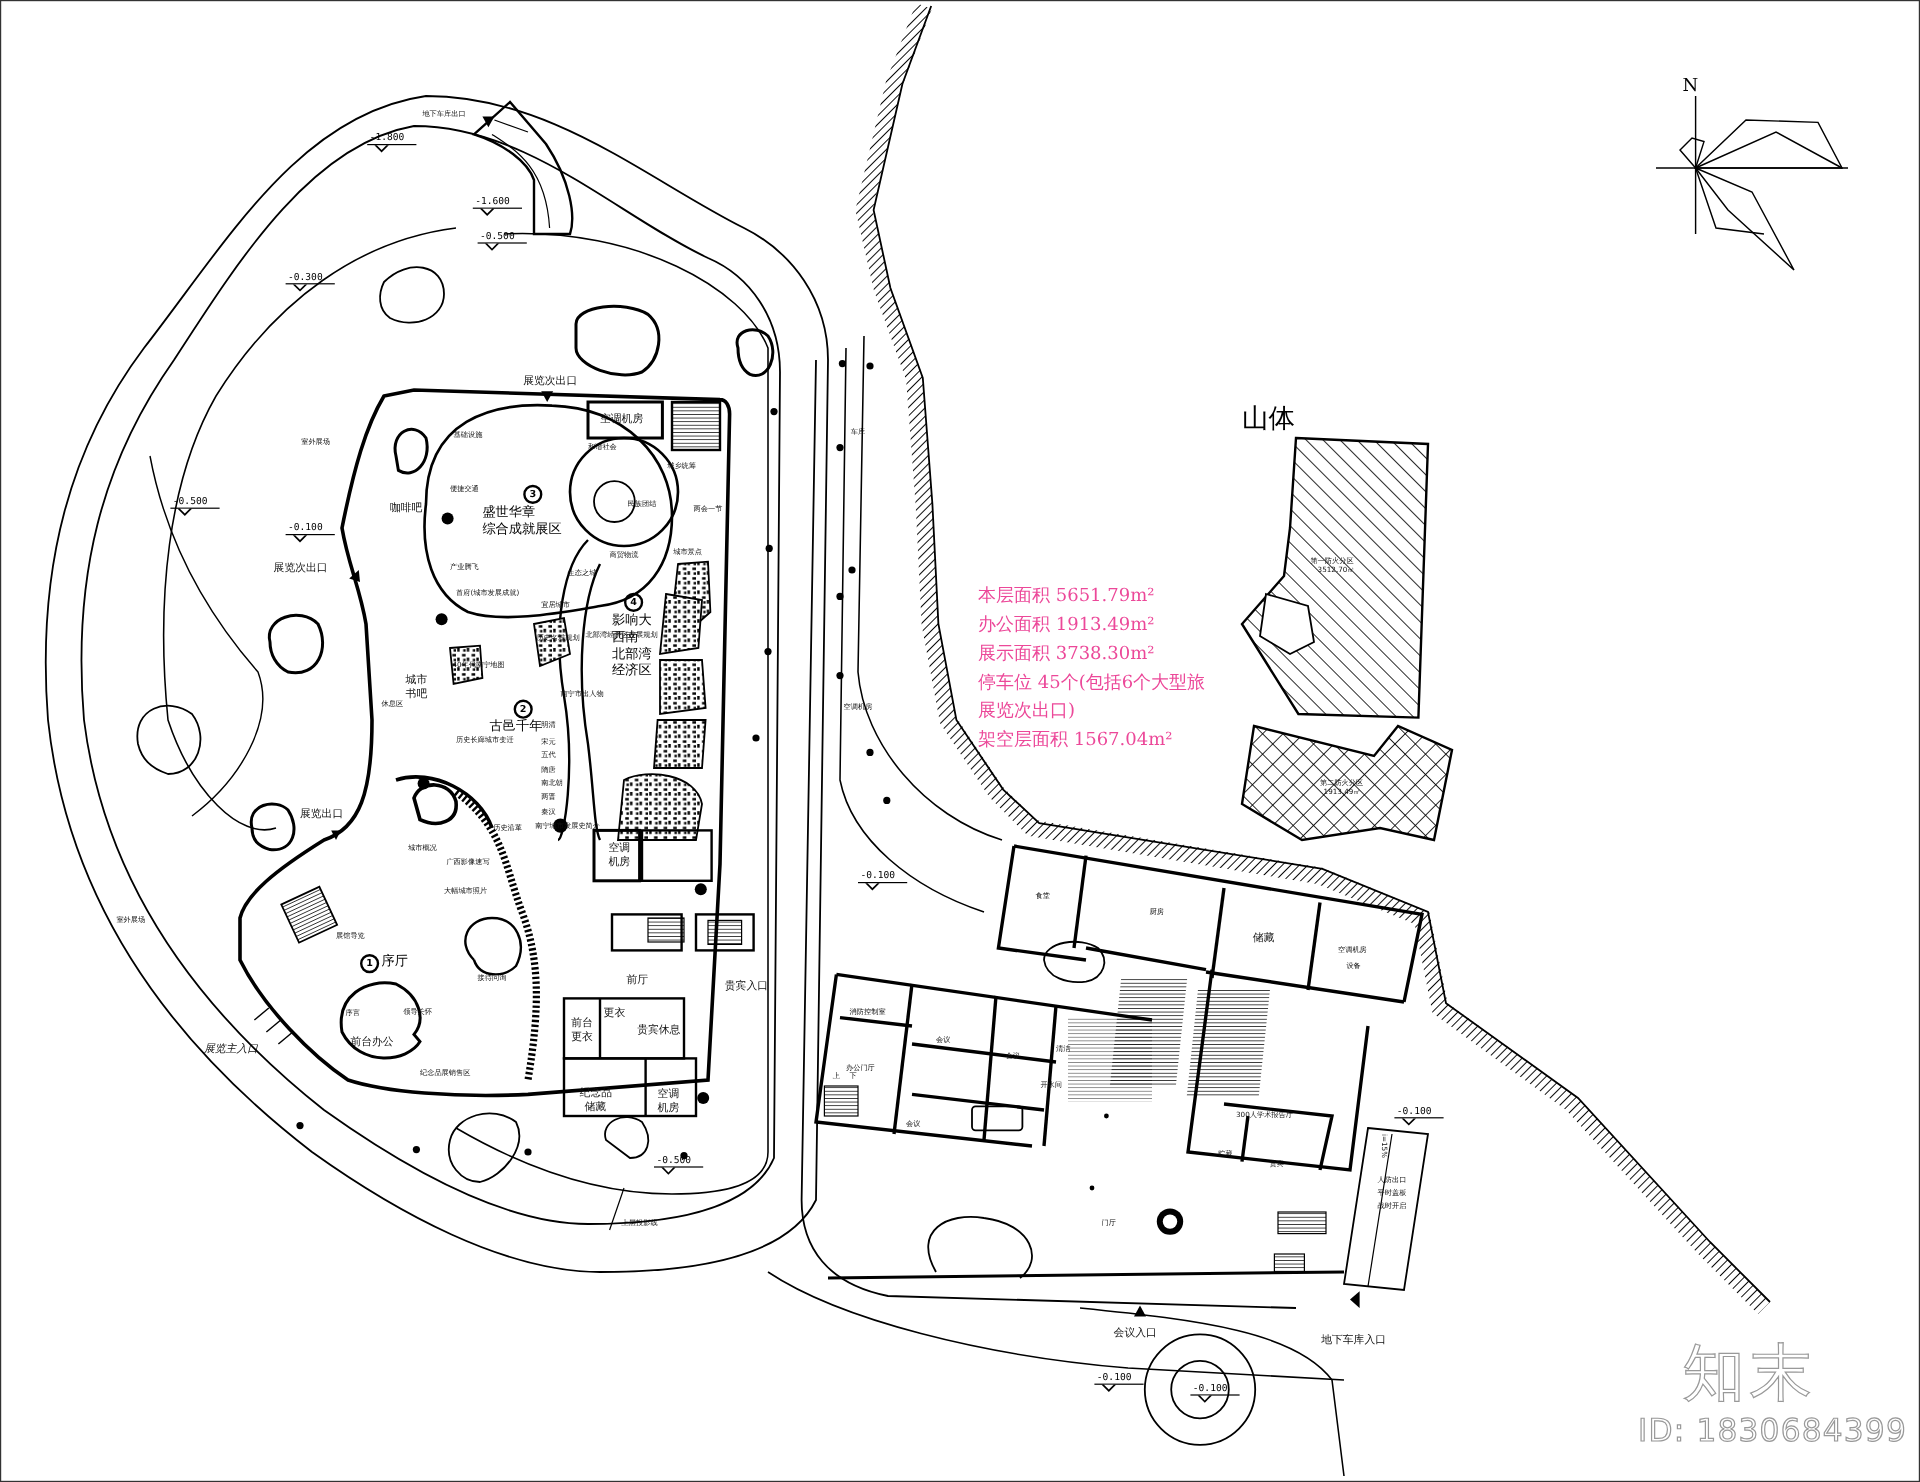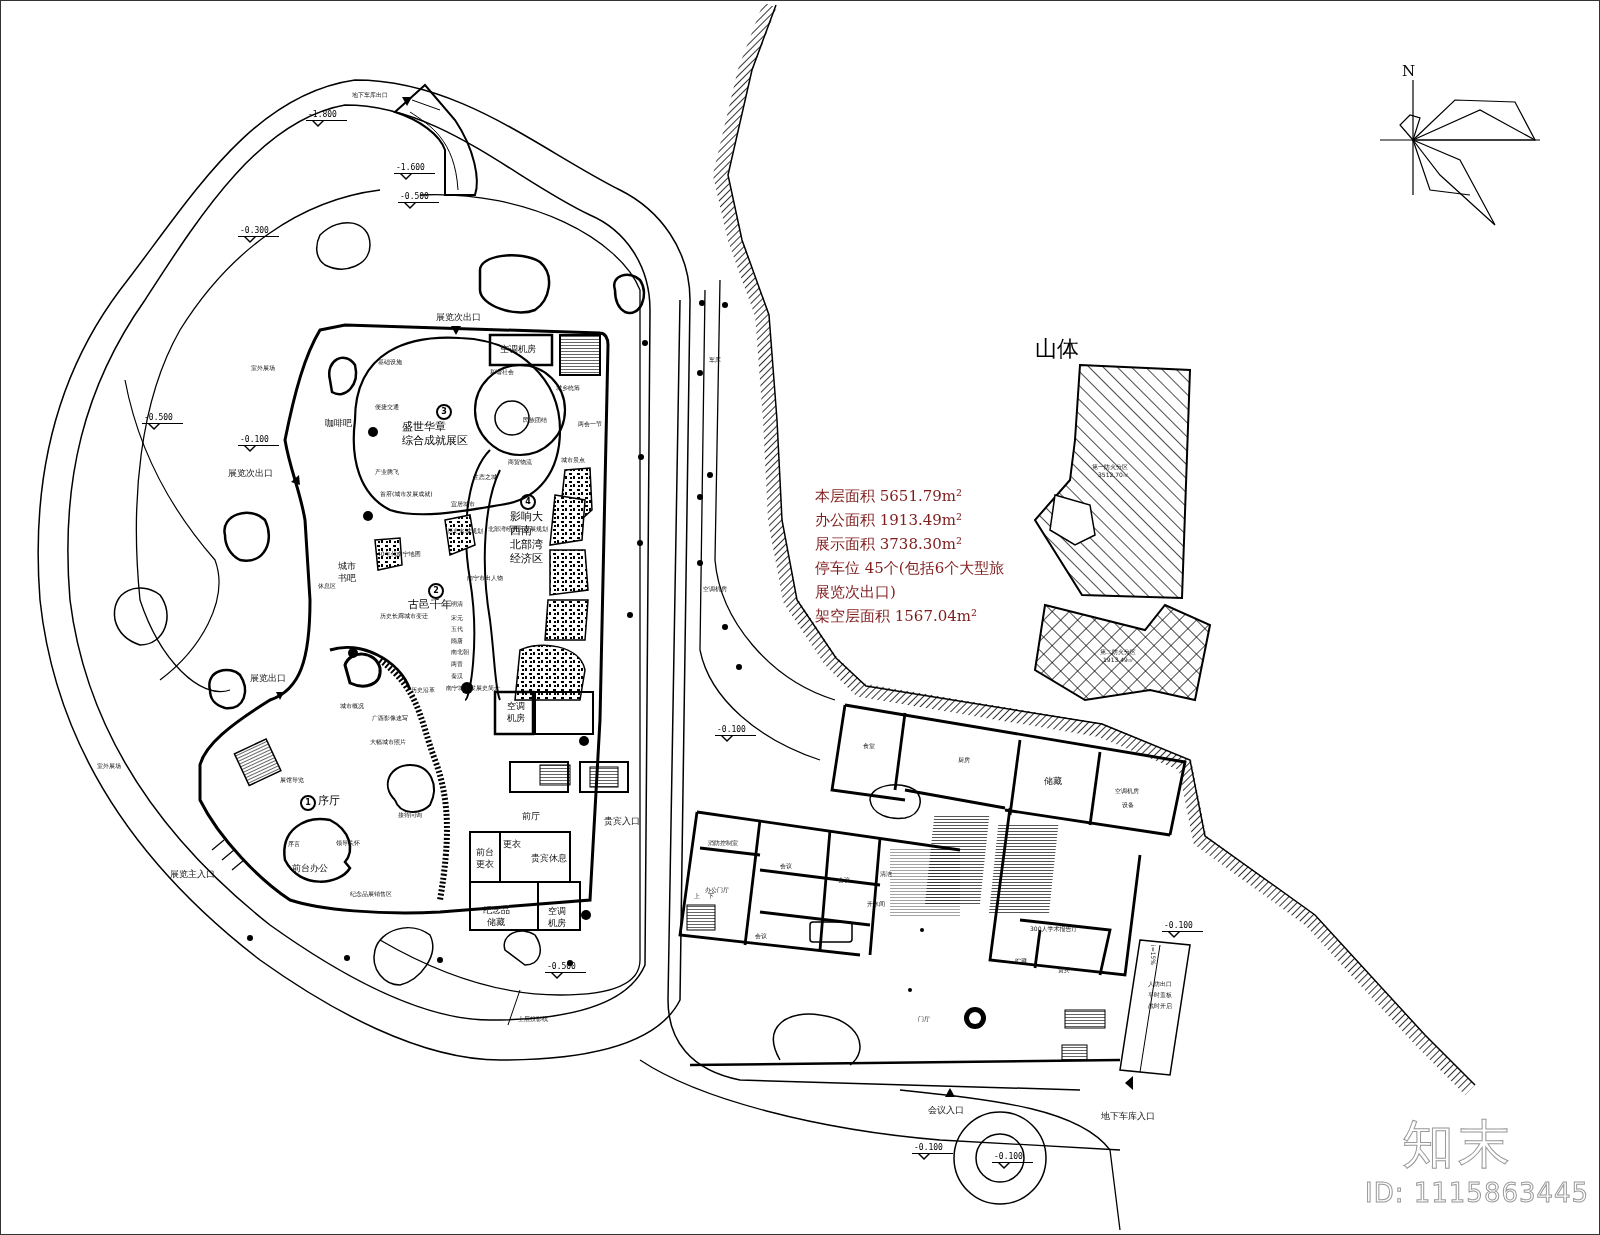--- a/index.html
+++ b/index.html
@@ -4,21 +4,21 @@
 <style>
   html,body{margin:0;padding:0;background:#fff;}
   body{width:1600px;height:1235px;position:relative;overflow:hidden;font-family:"DejaVu Sans","Liberation Sans",sans-serif;color:#000;}
   #plan{position:absolute;left:0;top:0;width:1600px;height:1235px;}
   .lbl{position:absolute;font-size:9px;white-space:nowrap;color:#111;font-family:"DejaVu Sans",sans-serif;}
   .lbl.sm{font-size:6px;}
   .lbl.vert{writing-mode:vertical-rl;}
   .elev{position:absolute;font-size:8px;font-family:"DejaVu Sans Mono",monospace;border-bottom:1px solid #000;padding:0 10px 0 2px;line-height:10px;}
   .elev::after{content:"";position:absolute;left:6px;bottom:-7px;border-left:6px solid transparent;border-right:6px solid transparent;border-top:6px solid #000;}
   .elev::before{content:"";position:absolute;left:8px;bottom:-5px;border-left:4px solid transparent;border-right:4px solid transparent;border-top:4px solid #fff;z-index:1;}
-  .stats{position:absolute;left:815px;top:484px;font-family:"DejaVu Serif","Liberation Serif",serif;font-size:15px;line-height:24px;color:#7f1d1d;}
+  .stats{position:absolute;left:815px;top:484px;font-family:"DejaVu Serif","Liberation Serif",serif;font-size:15px;line-height:24px;color:#ec4899;}
   .stats div{white-space:nowrap;}
   .north{position:absolute;left:1402px;top:62px;font-family:"DejaVu Serif",serif;font-size:15px;}
   .mountain{position:absolute;left:1035px;top:318px;font-family:"DejaVu Serif",serif;font-size:22px;margin-top:16px;}
   .wm{position:absolute;left:1402px;top:1110px;font-size:52px;color:#fff;-webkit-text-stroke:1px #999;letter-spacing:4px;}
   .wmid{position:absolute;left:1365px;top:1178px;font-size:26px;color:#fff;-webkit-text-stroke:1px #999;letter-spacing:1px;}
   .num-circle{position:absolute;width:12px;height:12px;border:2px solid #000;border-radius:50%;font-size:8px;text-align:center;line-height:12px;font-weight:bold;}
   .zone-title{position:absolute;font-size:11px;line-height:14px;text-align:left;white-space:nowrap;}
 </style>
 </head>
 <body>
@@ -231,21 +231,21 @@
 
 <div class="lbl sm" style="left:1092px;top:463px;">第一防火分区</div>
 <div class="lbl sm" style="left:1098px;top:471px;">3512.70㎡</div>
 <div class="lbl sm" style="left:1100px;top:648px;">第二防火分区</div>
 <div class="lbl sm" style="left:1103px;top:656px;">1913.49㎡</div>
 
 <div class="lbl sm" style="left:352px;top:91px;">地下车库出口</div>
 <div class="lbl" style="left:436px;top:311px;">展览次出口</div>
 <div class="lbl" style="left:228px;top:467px;">展览次出口</div>
 <div class="lbl" style="left:250px;top:672px;">展览出口</div>
-<div class="lbl" style="left:170px;top:868px;">展览主入口</div>
+<div class="lbl" style="left:170px;top:868px;font-style:italic;">展览主入口</div>
 <div class="lbl" style="left:604px;top:815px;">贵宾入口</div>
 <div class="lbl" style="left:928px;top:1104px;">会议入口</div>
 <div class="lbl" style="left:1101px;top:1084px;margin-top:26px;">地下车库入口</div>
 <div class="lbl sm" style="left:918px;top:1015px;">门厅</div>
 
 <div class="lbl sm" style="left:251px;top:364px;">室外展场</div>
 <div class="lbl sm" style="left:97px;top:762px;">室外展场</div>
 <div class="lbl sm" style="left:518px;top:1015px;">上层投影线</div>
 <div class="lbl sm" style="left:709px;top:356px;">车库</div>
 <div class="lbl sm" style="left:703px;top:585px;">空调机房</div>
@@ -350,13 +350,13 @@
 <div class="lbl sm" style="left:755px;top:932px;">会议</div>
 <div class="lbl sm" style="left:867px;top:900px;">开水间</div>
 <div class="lbl sm" style="left:880px;top:870px;">清洁</div>
 <div class="lbl sm" style="left:1030px;top:925px;">300人学术报告厅</div>
 <div class="lbl sm" style="left:1015px;top:957px;">贮藏</div>
 <div class="lbl sm" style="left:1058px;top:966px;">贵宾</div>
 <div class="lbl sm" style="left:694px;top:892px;">上</div>
 <div class="lbl sm" style="left:708px;top:892px;">下</div>
 
 <div class="wm">知末</div>
-<div class="wmid">ID: 1115863445</div>
+<div class="wmid">ID: 1830684399</div>
 
 </body></html>

